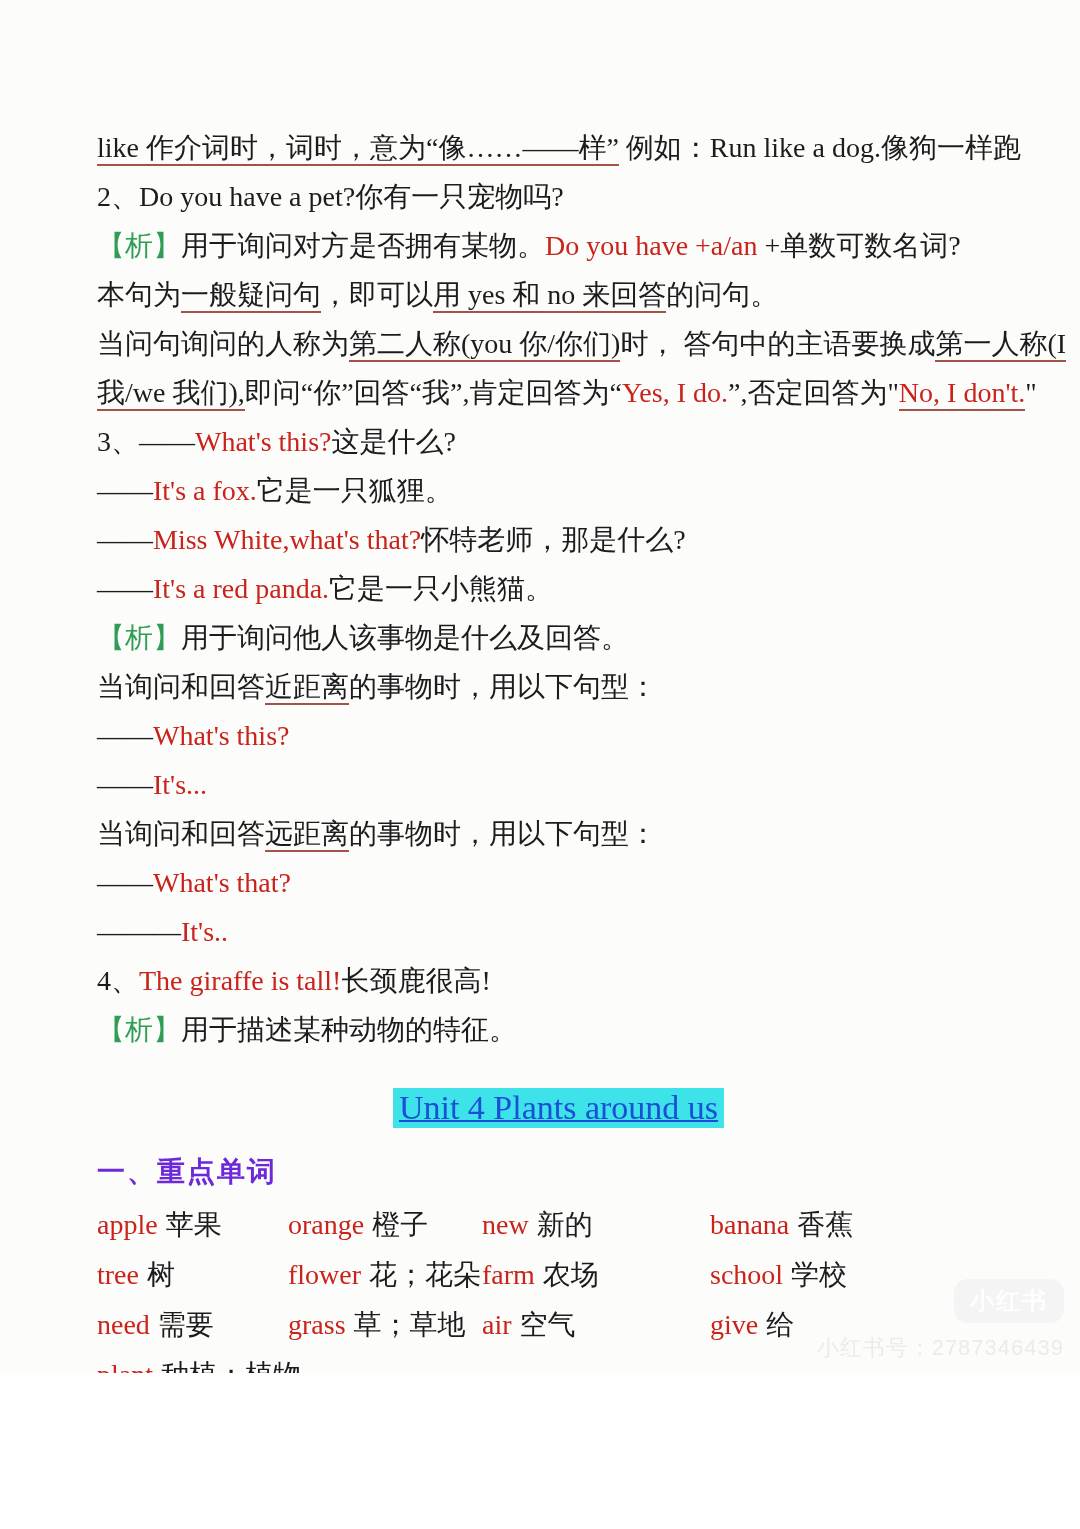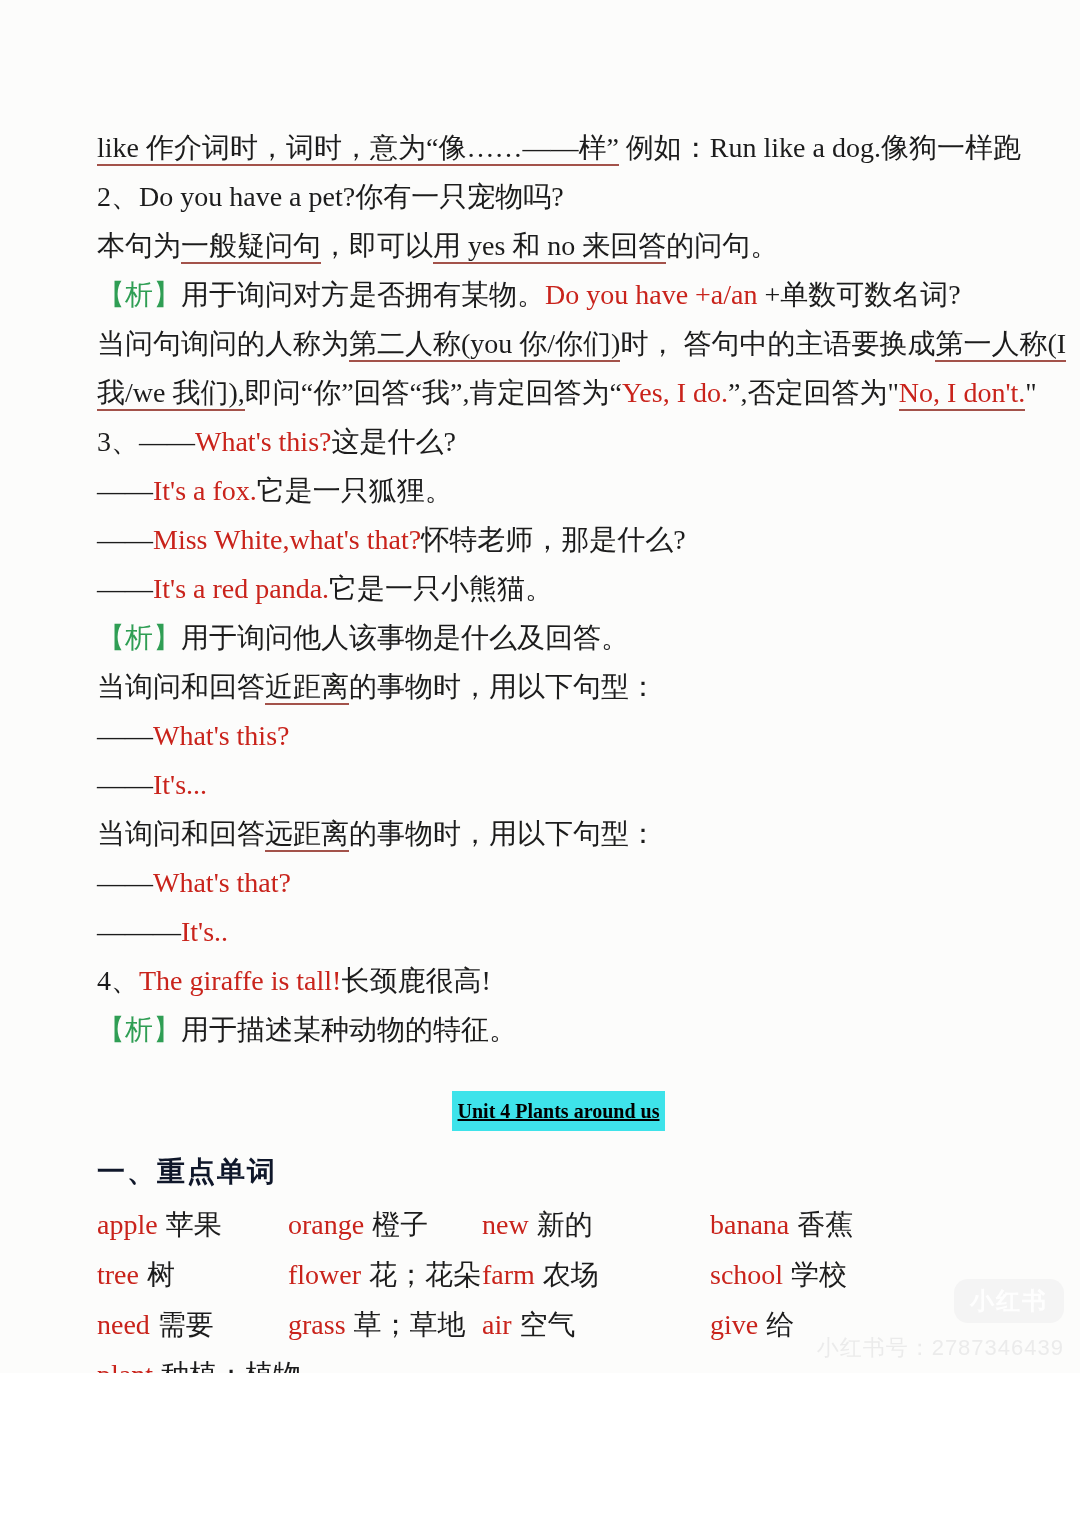--- a/index.html
+++ b/index.html
@@ -19,32 +19,32 @@
   }
   .c-red{color:#c9231b;}
   .c-green{color:#2f9e54;}
   .u{border-bottom:2px solid #a3524a;padding-bottom:1px;}
   .unit-title-wrap{
     text-align:center;margin-top:34px;height:49px;line-height:49px;
   }
   .unit-title{
     display:inline-block;
     background:#3ee3ea;
-    color:#000000;
-    font-weight:bold;
-    font-size:20px;
+    color:#1d4ed8;
+    font-weight:normal;
+    font-size:34px;
     padding:0 6px;
     line-height:40px;
     text-decoration:underline;
     text-decoration-thickness:2px;
   }
   .section-header{
     margin-top:10px;height:49px;line-height:49px;
     font-family:"Liberation Sans","DejaVu Sans",sans-serif;
-    font-weight:bold;font-size:28px;color:#0f172a;
+    font-weight:bold;font-size:28px;color:#6d28d9;
     letter-spacing:2px;
   }
   .vocab-grid{
     margin-top:4px;
     display:grid;
     grid-template-columns:191px 194px 228px 1fr;
     grid-auto-rows:50px;
   }
   .vocab-cell{
     line-height:50px;font-size:28px;white-space:nowrap;
@@ -62,22 +62,22 @@
   .wm-id{margin-top:10px;color:#ebebeb;font-size:22px;letter-spacing:1px;}
 </style>
 </head>
 <body>
 
 <div class="page">
 
   <div id="doc-lines">
       <p class="line"><span class=" u">like 作介词时，词时，意为“像……——样”</span><span class=""> 例如：Run like a dog.像狗一样跑</span></p>
       <p class="line"><span class="">2、Do you have a pet?你有一只宠物吗?</span></p>
+      <p class="line"><span class="c-green">【析】</span><span class="">用于询问对方是否拥有某物。</span><span class="c-red">Do you have +a/an</span><span class=""> +单数可数名词?</span></p>
       <p class="line"><span class="">本句为</span><span class=" u">一般疑问句</span><span class="">，即可以</span><span class=" u">用 yes 和 no 来回答</span><span class="">的问句。</span></p>
-      <p class="line"><span class="c-green">【析】</span><span class="">用于询问对方是否拥有某物。</span><span class="c-red">Do you have +a/an</span><span class=""> +单数可数名词?</span></p>
       <p class="line"><span class="">当问句询问的人称为</span><span class=" u">第二人称(you 你/你们)</span><span class="">时， 答句中的主语要换成</span><span class=" u">第一人称(I</span></p>
       <p class="line"><span class=" u">我/we 我们),</span><span class="">即问“你”回答“我”,肯定回答为“</span><span class="c-red">Yes, I do.</span><span class="">”,否定回答为"</span><span class="c-red u">No, I don't.</span><span class="">"</span></p>
       <p class="line"><span class="">3、——</span><span class="c-red">What's this?</span><span class="">这是什么?</span></p>
       <p class="line"><span class="">——</span><span class="c-red">It's a fox.</span><span class="">它是一只狐狸。</span></p>
       <p class="line"><span class="">——</span><span class="c-red">Miss White,what's that?</span><span class="">怀特老师，那是什么?</span></p>
       <p class="line"><span class="">——</span><span class="c-red">It's a red panda.</span><span class="">它是一只小熊猫。</span></p>
       <p class="line"><span class="c-green">【析】</span><span class="">用于询问他人该事物是什么及回答。</span></p>
       <p class="line"><span class="">当询问和回答</span><span class=" u">近距离</span><span class="">的事物时，用以下句型：</span></p>
       <p class="line"><span class="">——</span><span class="c-red">What's this?</span></p>
       <p class="line"><span class="">——</span><span class="c-red">It's...</span></p>

